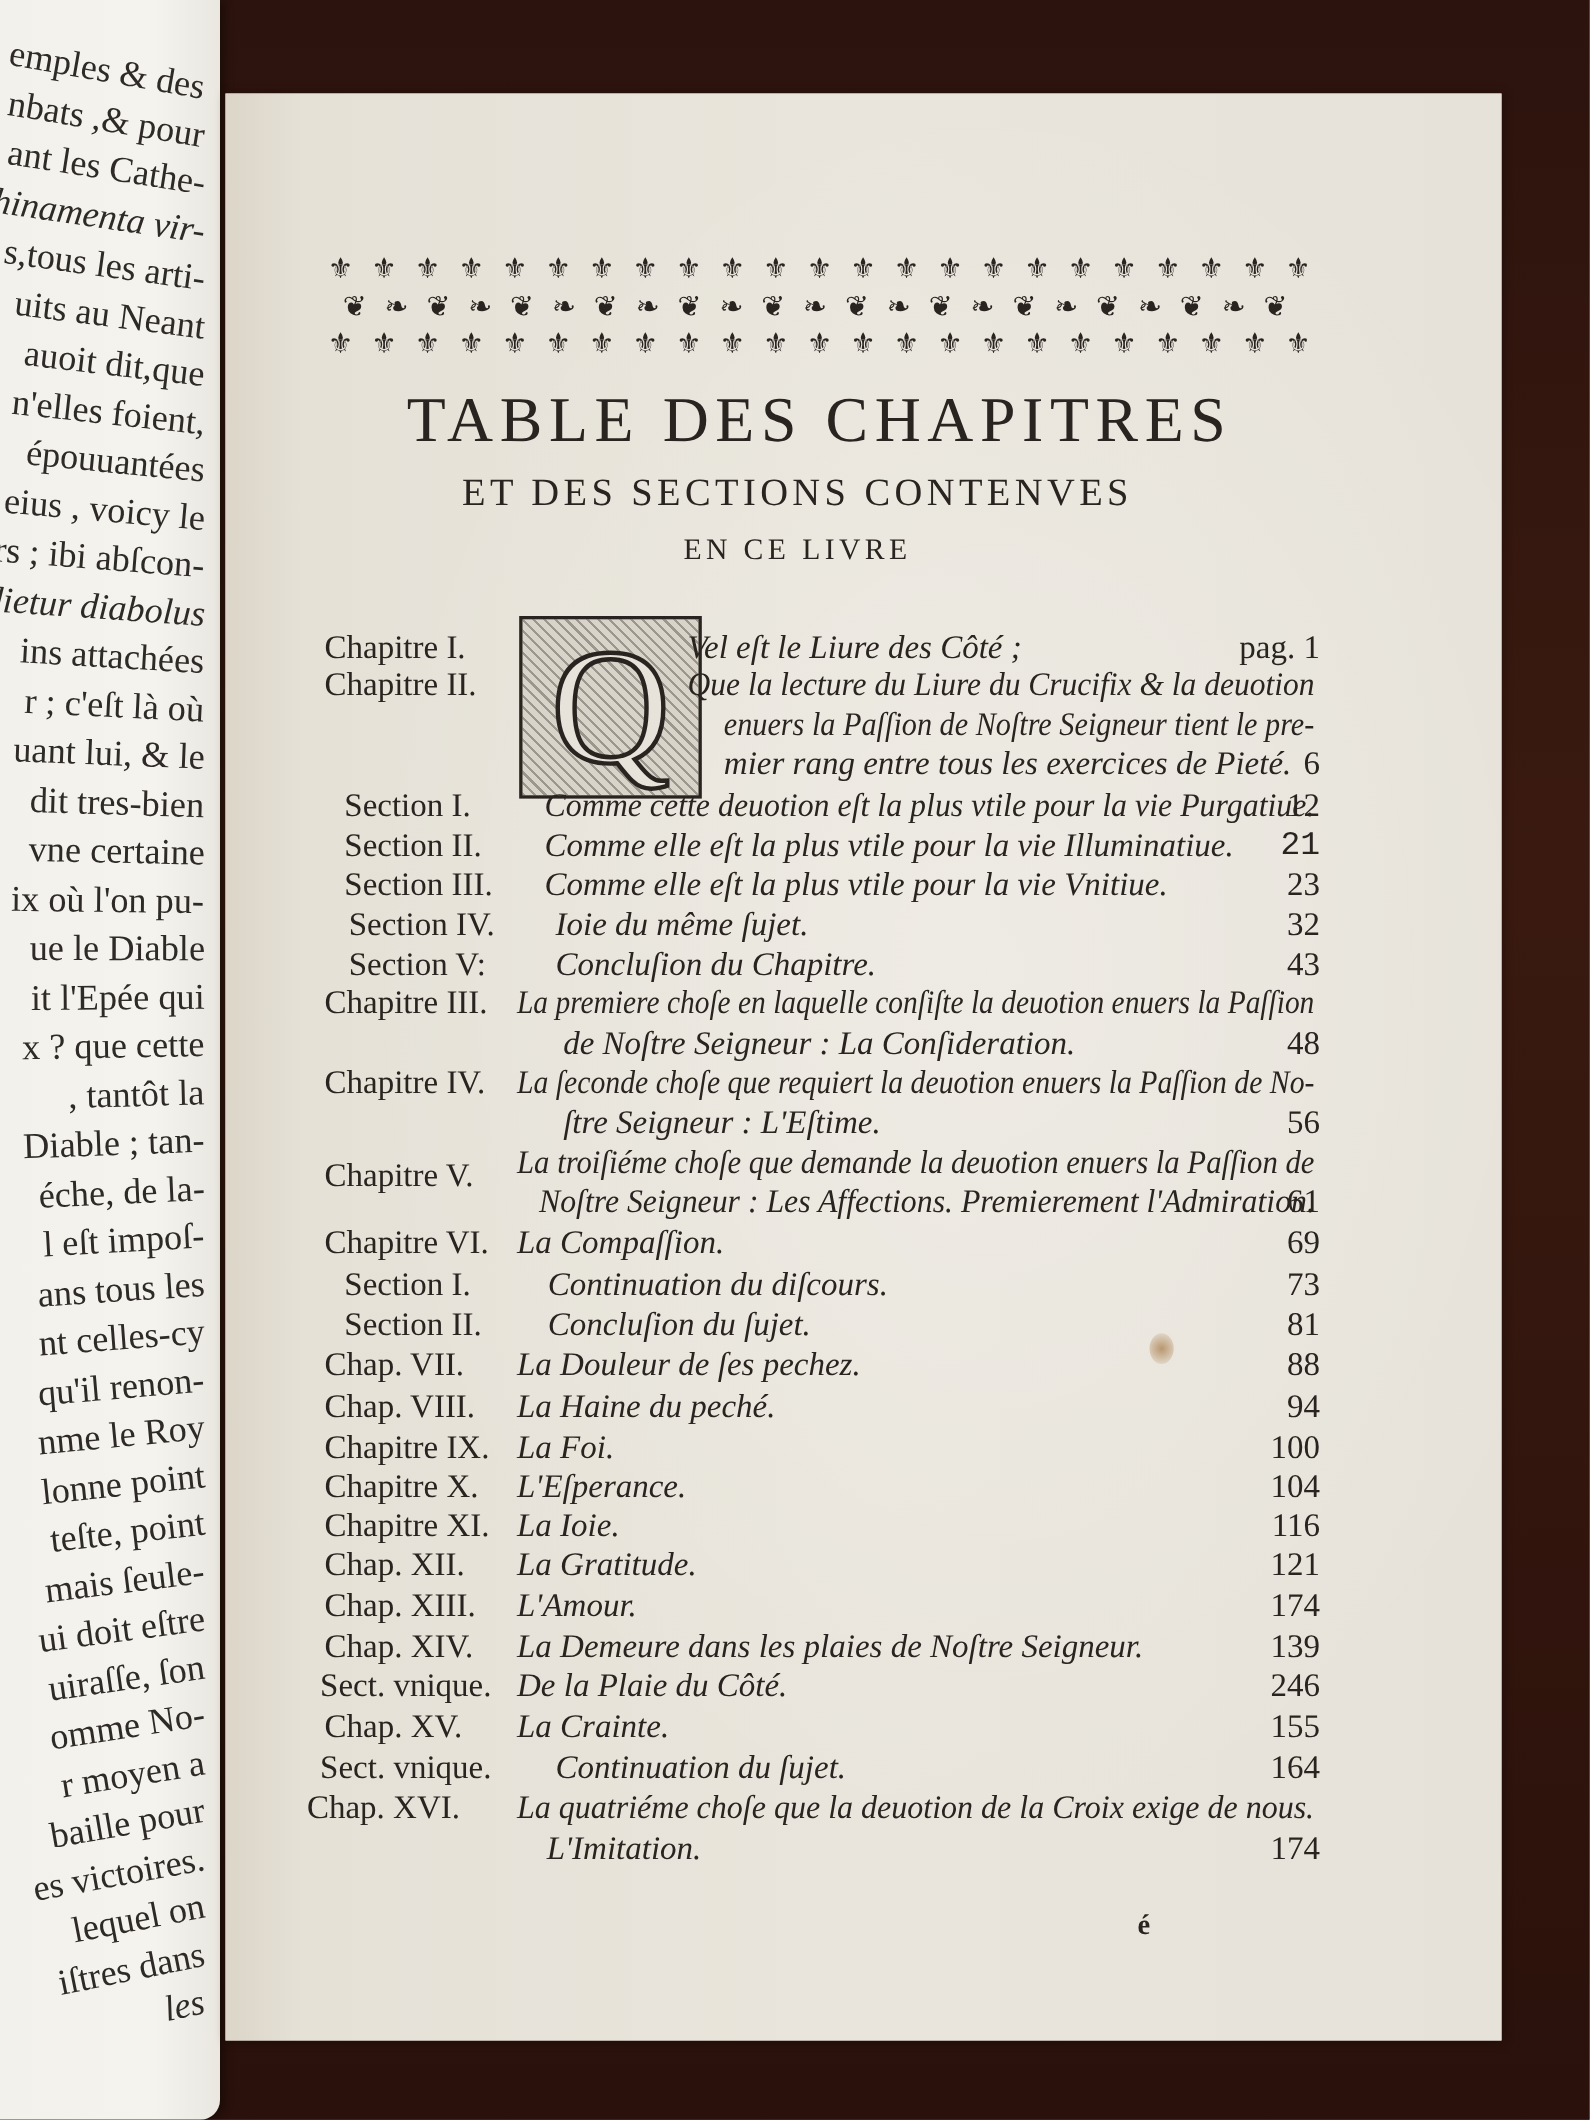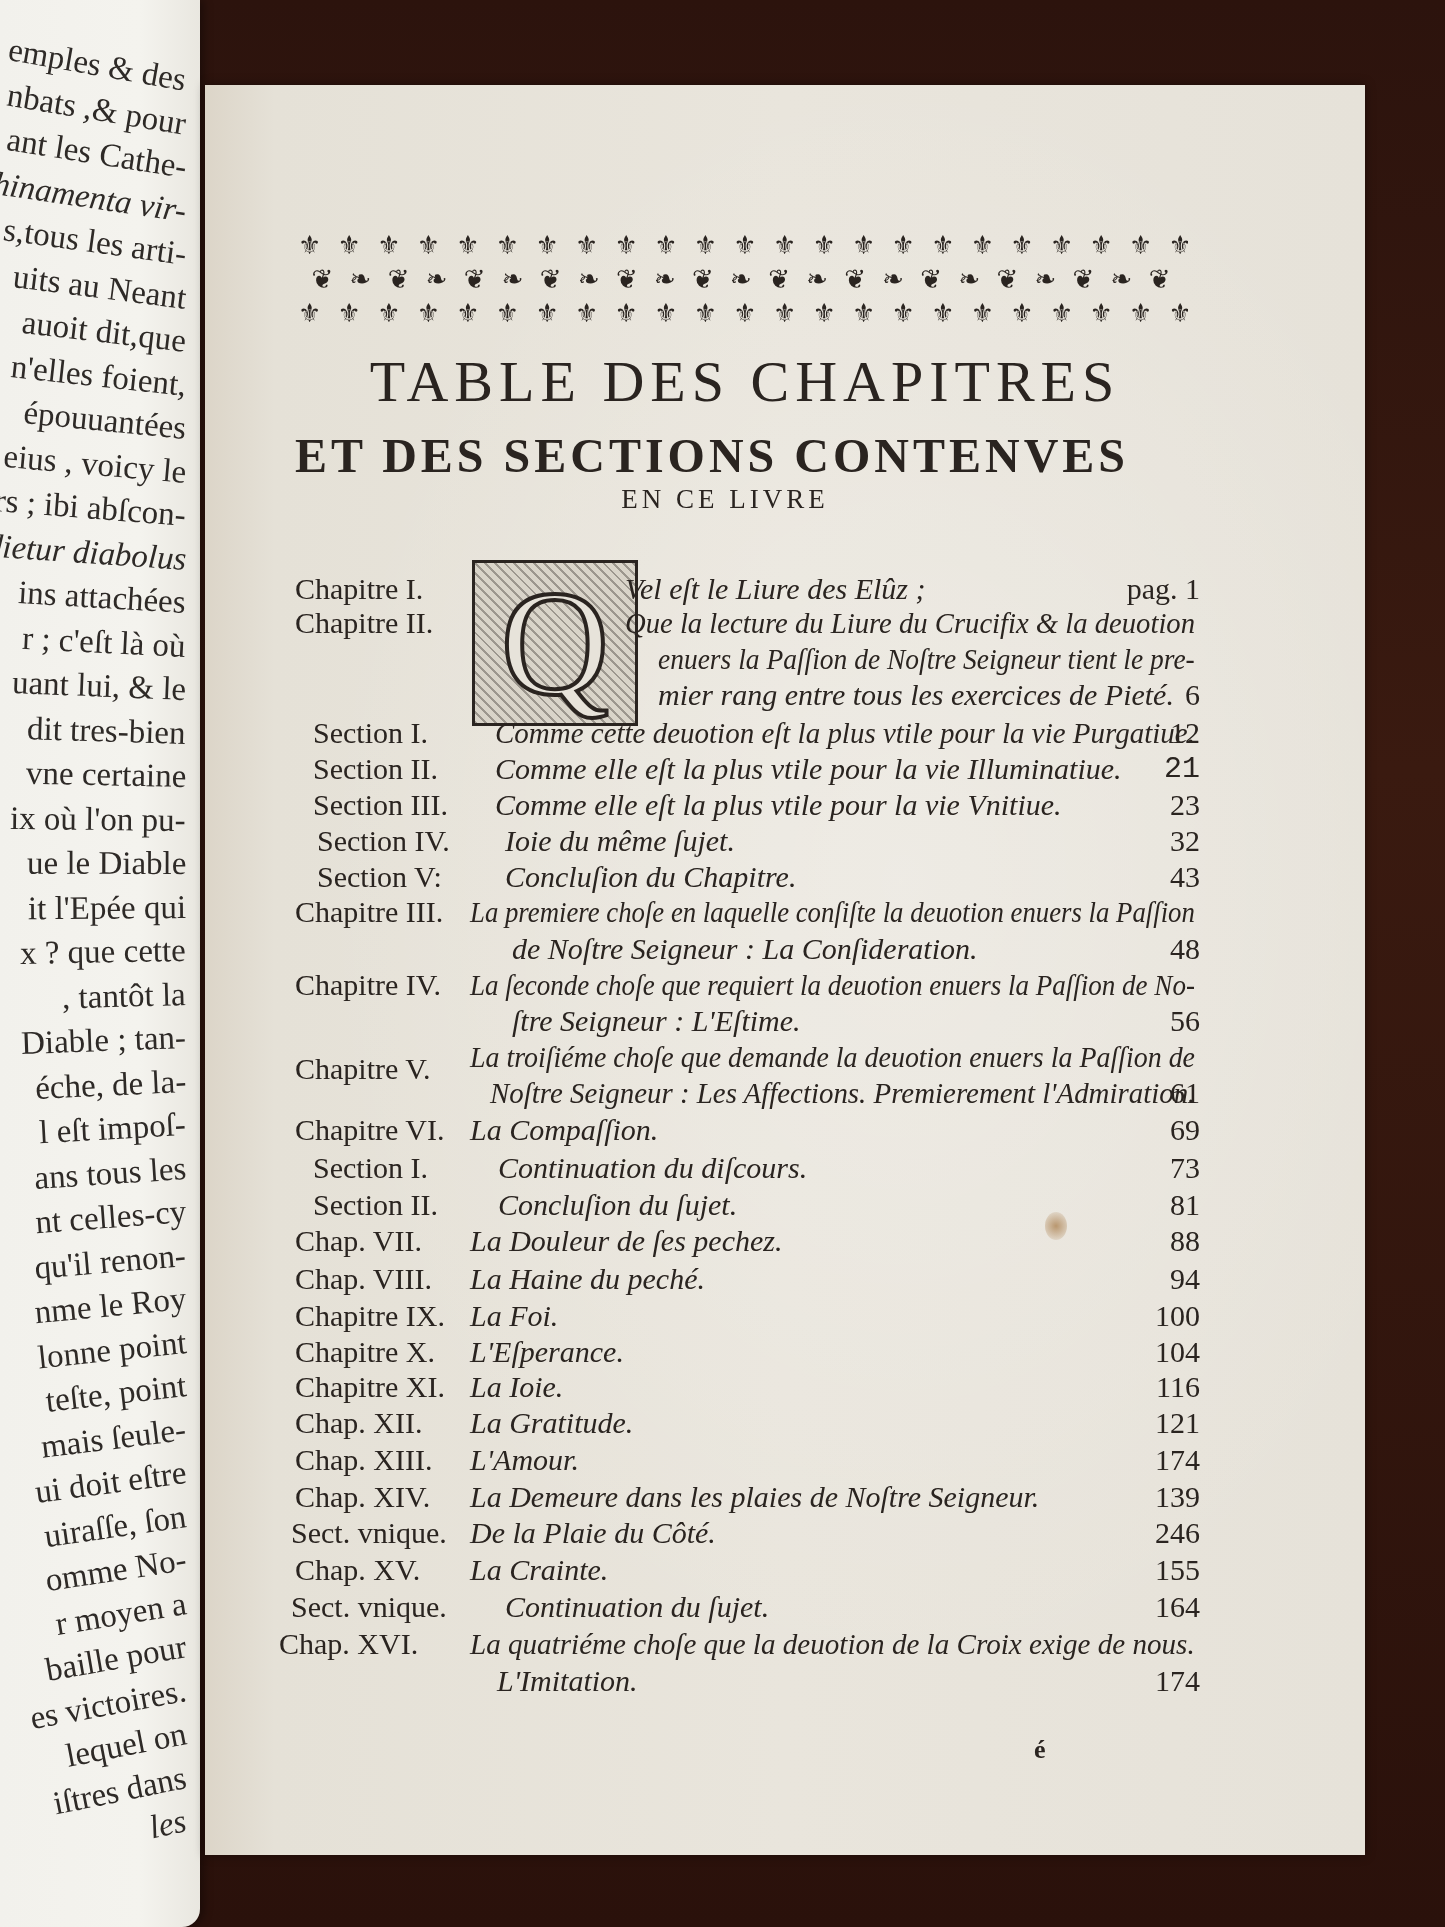--- a/index.html
+++ b/index.html
@@ -41,22 +41,22 @@
     position: absolute; left: 298px; top: 228px; width: 890px; height: 108px;
     color: #2a2420; font-size: 26px; line-height: 34px; text-align: center;
     letter-spacing: 4px; overflow: hidden; white-space: nowrap;
     font-family: "DejaVu Sans", sans-serif;
   }
   .title-main {
     position: absolute; left: 295px; top: 348px; width: 900px; text-align: center;
     font-size: 58px; letter-spacing: 6px; color: #2a2420; font-weight: normal;
   }
   .title-sub {
-    position: absolute; left: 295px; top: 428px; width: 860px; text-align: left;
-    font-size: 48px; letter-spacing: 4px; color: #2a2420; font-weight: bold;
+    position: absolute; left: 295px; top: 428px; width: 860px; text-align: center;
+    font-size: 35px; letter-spacing: 4px; color: #2a2420;
   }
   .title-sub2 {
     position: absolute; left: 295px; top: 484px; width: 860px; text-align: center;
     font-size: 27px; letter-spacing: 4px; color: #2a2420;
   }
   .drop-cap {
     position: absolute; left: 472px; top: 560px; width: 160px; height: 160px;
     border: 3px solid #2a2420; background: #d9d4c9;
     display: flex; align-items: center; justify-content: center;
     font-size: 150px; line-height: 1; color: #e7e3da;
@@ -129,21 +129,21 @@
 
 <div class="title-main">TABLE DES CHAPITRES</div>
 <div class="title-sub">ET DES SECTIONS CONTENVES</div>
 <div class="title-sub2">EN CE LIVRE</div>
 
 <div class="drop-cap">Q</div>
 
 <div id="toc">
     <div class="toc-row" style="top: 572px; left: 0px; width: 1445px;">
       <span class="toc-label" style="left: 295px;">Chapitre I.</span>
-      <span class="toc-title" style="left: 625px;">Vel eſt le Liure des Elûz ;</span>
+      <span class="toc-title" style="left: 625px;">Vel eſt le Liure des Côté ;</span>
       <span class="toc-page" style="left: 1080px;">pag. 1</span>
     </div>
     <div class="toc-row" style="top: 606px; left: 0px; width: 1445px;">
       <span class="toc-label" style="left: 295px;">Chapitre II.</span>
       <span class="toc-title" style="left: 625px; transform-origin: left center; transform: scaleX(0.955);">Que la lecture du Liure du Crucifix &amp; la deuotion</span>
       <span class="toc-page" style="left: 1080px;"></span>
     </div>
     <div class="toc-row" style="top: 642px; left: 0px; width: 1445px;">
       <span class="toc-label" style="left: 295px;"></span>
       <span class="toc-title" style="left: 658px; transform-origin: left center; transform: scaleX(0.916);">enuers la Paſſion de Noſtre Seigneur tient le pre-</span>

